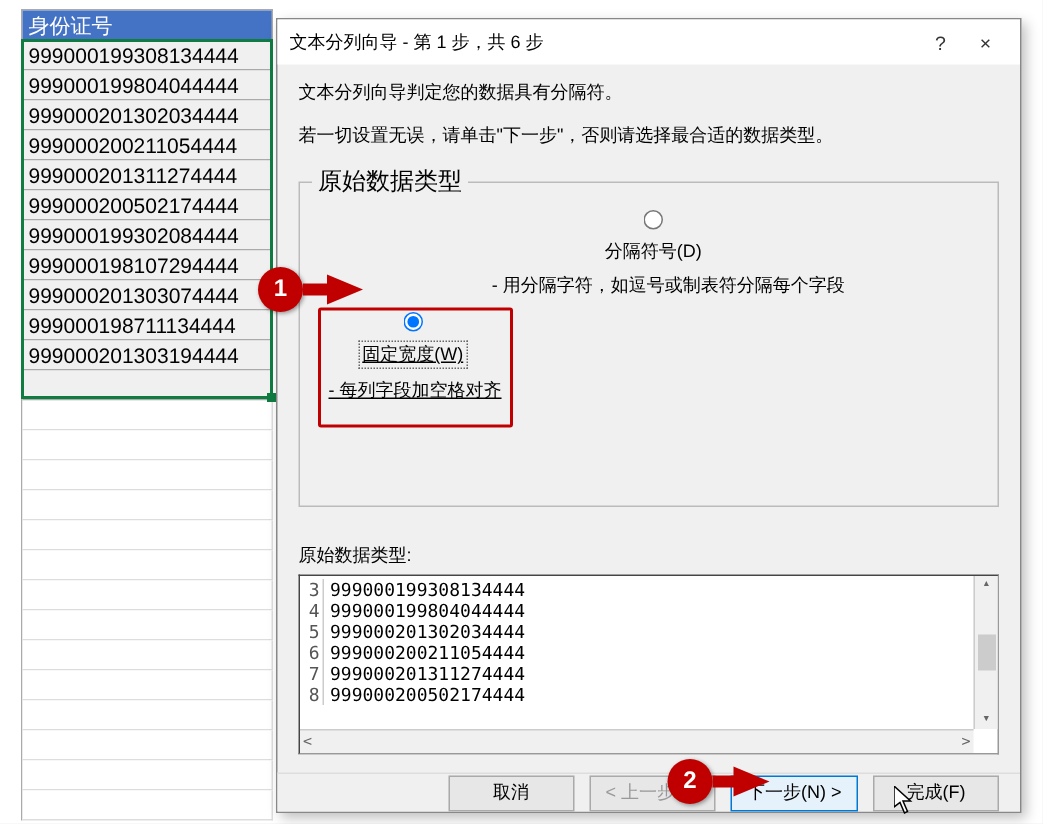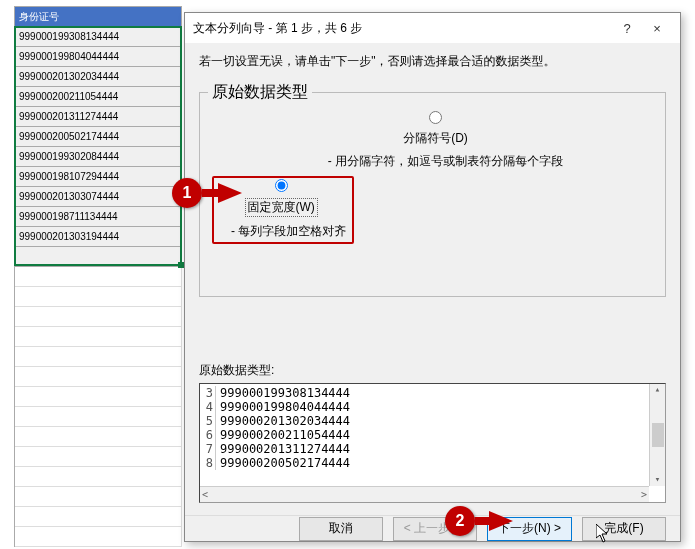--- a/index.html
+++ b/index.html
@@ -21,21 +21,21 @@
     width: 168px;
     border-top: 1px solid #aaa;
     border-left: 1px solid #aaa;
   }
   .sheet .cell {
     height: 20px;
     line-height: 20px;
     padding: 0 4px;
     border-right: 1px solid #aaa;
     border-bottom: 1px solid #aaa;
-    font-size: 10px;
+    font-size: 14px;
     overflow: hidden;
     white-space: nowrap;
   }
   .sheet .header {
     background: #4472C4;
     color: #fff;
     font-weight: normal;
   }
   .sheet .sel {
     background: #f0f0f0;
@@ -119,22 +119,23 @@
     margin:4px 0 4px 6px;
     font-size:12px;
     flex-direction:column;
   }
   .opt-row input[type=radio]{ margin:0; }
   .group-highlight {
     border:2px solid #C00000;
     border-radius:2px;
     display:inline-flex;
     align-items:flex-end;
-    padding:1px 6px 2px 2px;
+    padding:1px 6px 14px 2px;
     margin:2px 0 2px 4px;
+    text-decoration:underline;
   }
 
   .spacer { flex:1; }
 
   .preview-label { margin-top: 16px; margin-bottom:4px; }
 
   .preview-box {
     border: 1px inset #999;
     background:#fff;
     height: 120px;
@@ -258,36 +259,37 @@
 <div class="sel-outline"></div>
 
 <div class="dialog">
   <div class="titlebar">
     <span class="title">文本分列向导 - 第 1 步，共 6 步</span>
     <span class="tb-btn">?</span>
     <span class="tb-btn">×</span>
   </div>
 
   <div class="content">
+    <p>文本分列向导判定您的数据具有分隔符。</p>
     <p>若一切设置无误，请单击"下一步"，否则请选择最合适的数据类型。</p>
 
     <fieldset>
       <legend>原始数据类型</legend>
 
       <div class="opt-row">
         <input type="radio" name="dt" style="">
         <span>分隔符号(D)</span>
         <span style="margin-left:20px">- 用分隔字符，如逗号或制表符分隔每个字段</span>
       </div>
 
       <div class="group-highlight">
         <div class="opt-row" style="margin:0">
           <input type="radio" name="dt" checked="" style="">
           <span style="border:1px dotted #666;padding:0 2px">固定宽度(W)</span>
-          <span style="margin-left:15px">- 每列字段加空格对齐</span>
+          <span style="margin-left:3px">- 每列字段加空格对齐</span>
         </div>
       </div>
     </fieldset>
 
     <div class="spacer"></div>
 
     <div class="preview-label">原始数据类型:</div>
     <div class="preview-box">
       <div class="preview-scroll">
         <div class="preview-row">

